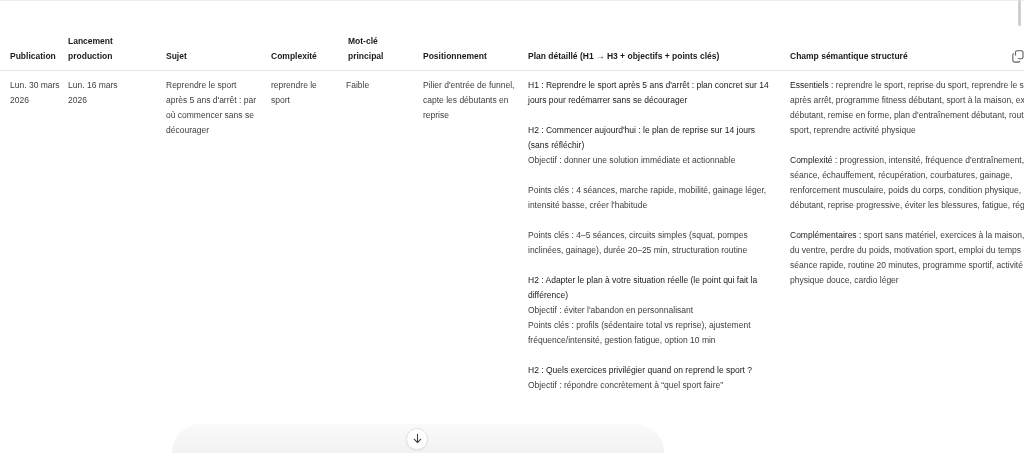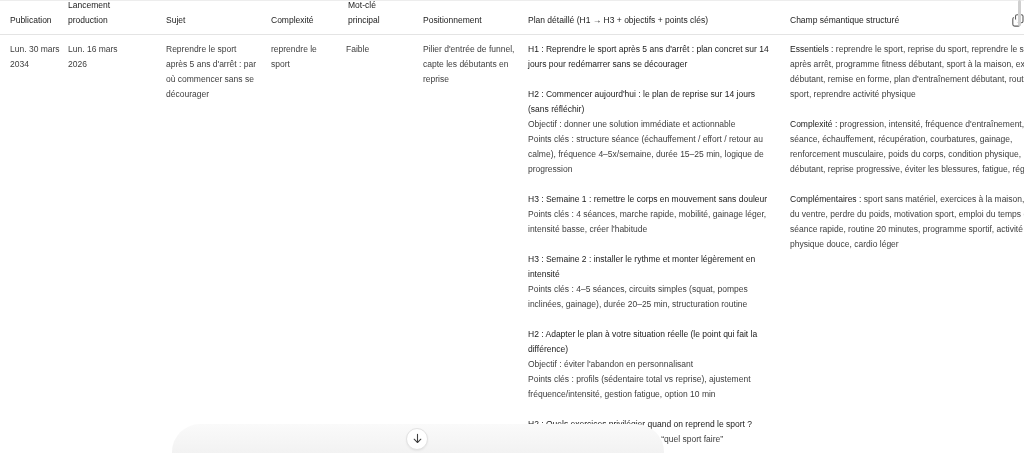--- a/index.html
+++ b/index.html
@@ -23,23 +23,24 @@
   .c4 { width: 75px; }
   .c5 { width: 77px; }
   .c6 { width: 105px; }
   .c7 { width: 262px; }
   .c8 { width: 340px; }
   .thead .cell {
     height: 33px;
     display: flex;
     align-items: flex-end;
     padding-bottom: 6px;
-    font-weight: normal;
+    font-weight: bold;
     color: #1b1b1b;
     white-space: pre-line;
+    margin-top: 36px;
   }
   .thead { border-bottom: 1px solid #e4e4e4; }
   .th-flex { width: 234px; display: flex; justify-content: space-between; align-items: flex-start; }
   .tbody .cell { padding-top: 7px; }
   .narrow { max-width: 56px; }
   .bold, strong { font-weight: normal; color: #191919; }
   .para + .para { margin-top: 15px; }
   .nowrap { white-space: nowrap; }
   .copy-btn {
     background: none; border: none; cursor: pointer;
@@ -100,21 +101,21 @@
                 <path d="M1.9 3.6 A1.6 1.6 0 0 0 0.8 5.1 V10.2 A1.9 1.9 0 0 0 2.7 12.1 H6.3 A1.6 1.6 0 0 0 7.8 11" stroke="#5d5d5d" stroke-width="1.1" fill="#ffffff"></path>
               </svg>
             </span>
           </button>
         </div>
       </div>
     </div>
 
     <div class="tr tbody">
       <div class="cell c1">
-        <div class="narrow">Lun. 30 mars 2034</div>
+        <div class="narrow">Lun. 30 mars 2026</div>
       </div>
       <div class="cell c2">
         <div class="narrow">Lun. 16 mars 2026</div>
       </div>
       <div class="cell c3">
         <div>Reprendre le sport après 5 ans d'arrêt : par où commencer sans se décourager</div>
       </div>
       <div class="cell c4">
         <div>reprendre le sport</div>
       </div>
@@ -124,28 +125,25 @@
       <div class="cell c6">
         <div>Pilier d'entrée de funnel, capte les débutants en reprise</div>
       </div>
       <div class="cell c7">
           <div class="para">
             <div class="bold">H1 : Reprendre le sport après 5 ans d'arrêt : plan concret sur 14 jours pour redémarrer sans se décourager</div>
           </div>
           <div class="para">
             <div class="bold">H2 : Commencer aujourd'hui : le plan de reprise sur 14 jours (sans réfléchir)</div>
             <div>Objectif : donner une solution immédiate et actionnable</div>
-            <div>Points clés : structure séance (échauffement / effort / retour au calme), fréquence 4–5x/semaine, durée 15–25 min, logique de progression</div>
           </div>
           <div class="para">
-            <div class="bold">H3 : Semaine 1 : remettre le corps en mouvement sans douleur</div>
             <div>Points clés : 4 séances, marche rapide, mobilité, gainage léger, intensité basse, créer l'habitude</div>
           </div>
           <div class="para">
-            <div class="bold">H3 : Semaine 2 : installer le rythme et monter légèrement en intensité</div>
             <div>Points clés : 4–5 séances, circuits simples (squat, pompes inclinées, gainage), durée 20–25 min, structuration routine</div>
           </div>
           <div class="para">
             <div class="bold">H2 : Adapter le plan à votre situation réelle (le point qui fait la différence)</div>
             <div>Objectif : éviter l'abandon en personnalisant</div>
             <div>Points clés : profils (sédentaire total vs reprise), ajustement fréquence/intensité, gestion fatigue, option 10 min</div>
           </div>
           <div class="para">
             <div class="bold">H2 : Quels exercices privilégier quand on reprend le sport ?</div>
             <div>Objectif : répondre concrètement à “quel sport faire”</div>

